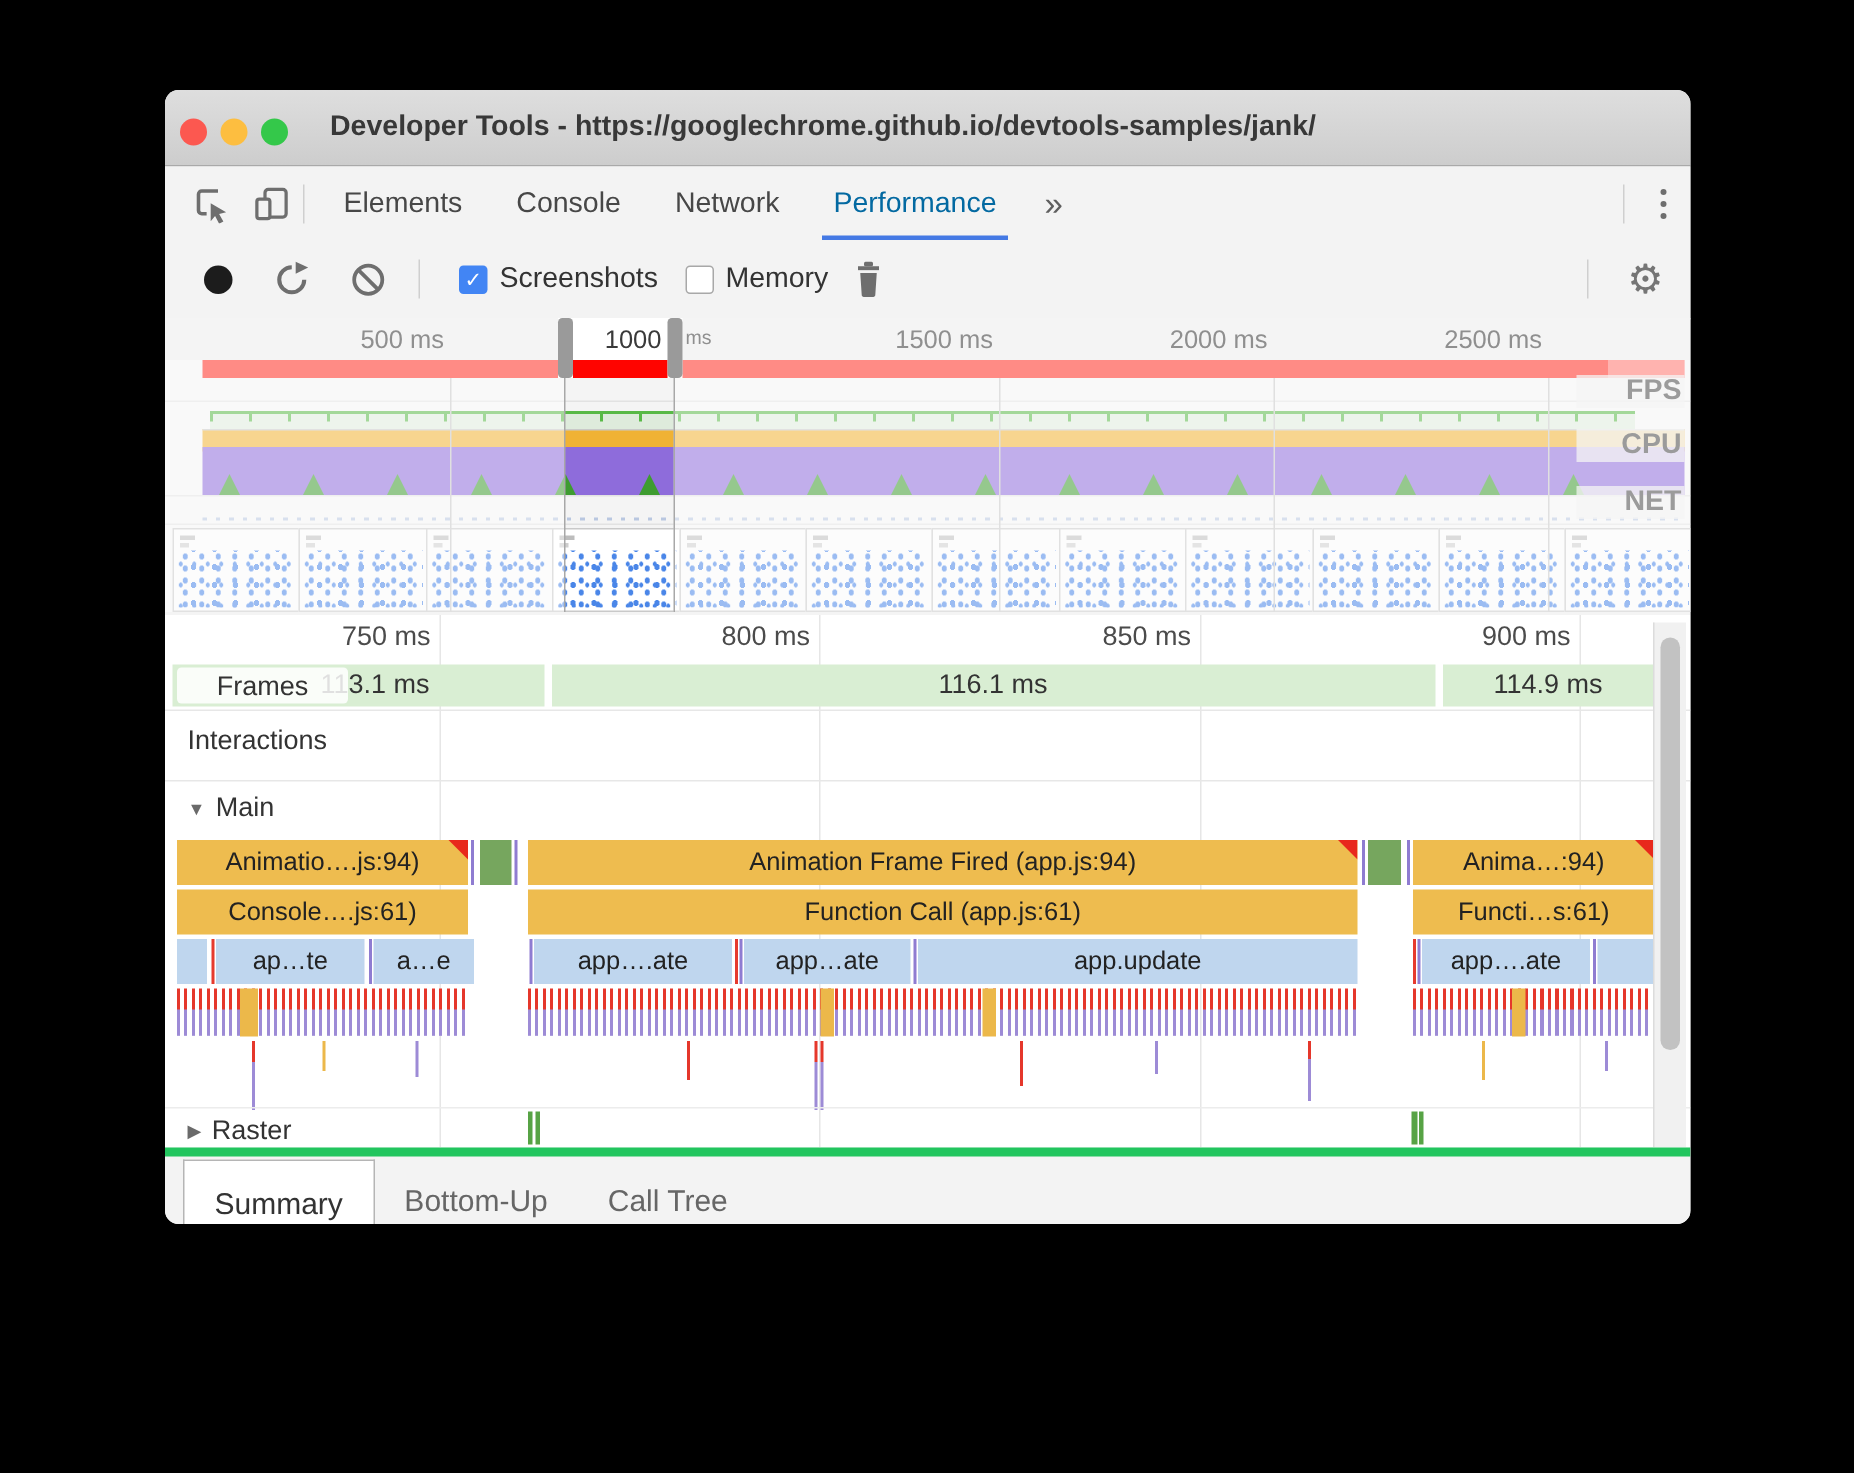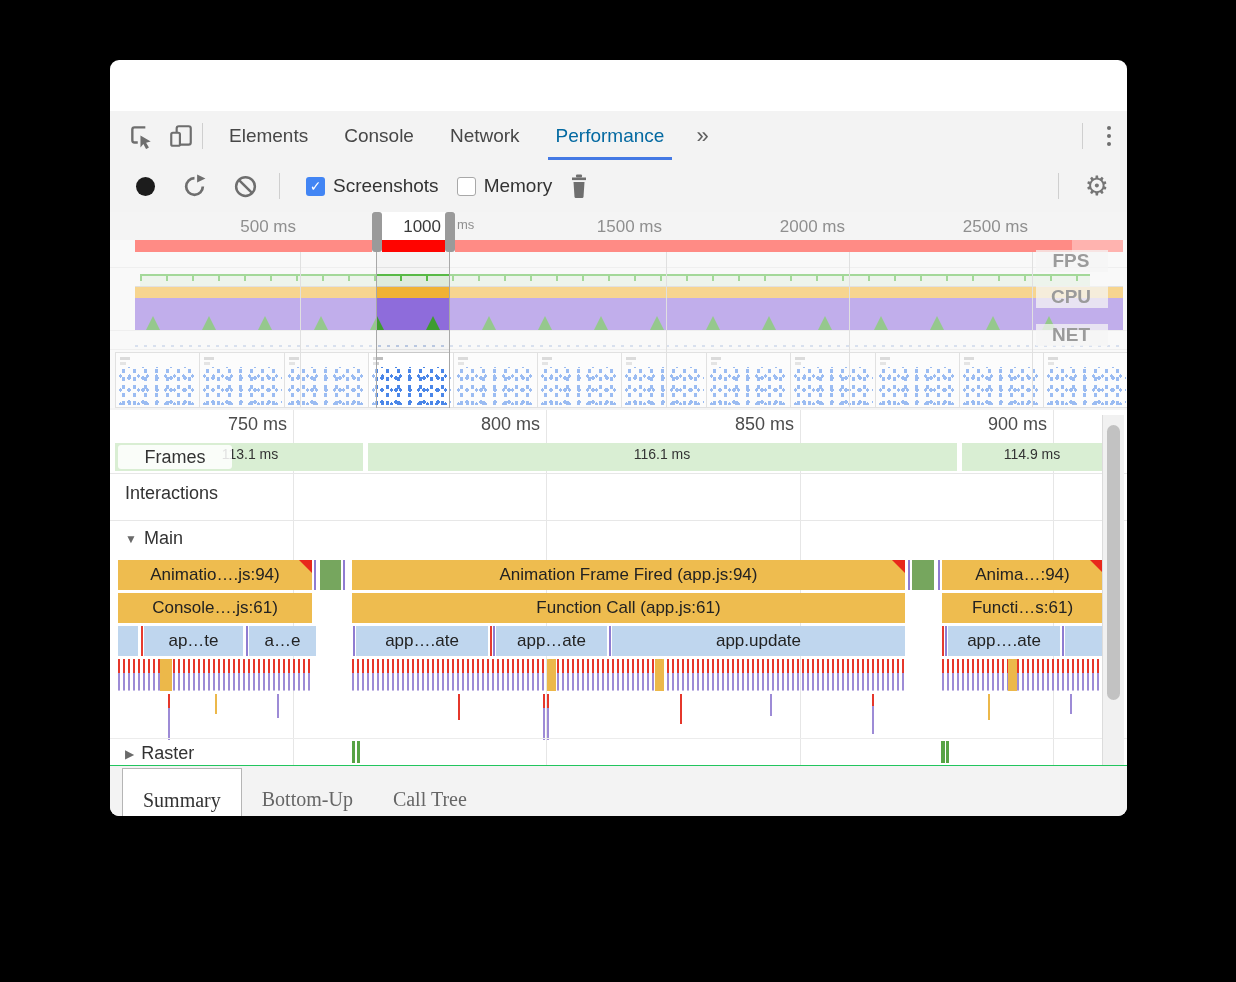--- a/index.html
+++ b/index.html
@@ -45,21 +45,21 @@
   .fpsline{position:absolute;left:30px;width:950px;top:62px;height:2px;background:#58b946;}
   .fpsfill{position:absolute;left:30px;width:950px;top:64px;height:11px;background:rgba(110,190,100,.16);}
   .fpsticks{position:absolute;left:30px;width:950px;top:64px;height:5px;
     background:repeating-linear-gradient(90deg,#58b946 0 2px,transparent 2px 26px);}
   .cpu-top{position:absolute;left:25px;width:988px;top:74px;height:14px;background:#f0b234;border-top:1px solid #c9c9c9;}
   .cpu-mid{position:absolute;left:25px;width:988px;top:86px;height:32px;background:#8e6cdb;}
   .tri{position:absolute;width:0;height:0;border-left:7px solid transparent;border-right:7px solid transparent;
        border-bottom:14px solid #3e9c30;top:104px;}
   .netline{position:absolute;left:25px;width:988px;top:133px;height:2px;
     background:repeating-linear-gradient(90deg,#b9c7e0 0 3px,transparent 3px 9px);}
-  .lane{position:absolute;right:19px;width:70px;text-align:center;font-size:19px;font-weight:bold;
+  .lane{position:absolute;right:4px;width:70px;text-align:right;font-size:19px;font-weight:bold;
         color:#9b9b9b;background:rgba(244,244,244,.75);padding-right:2px;}
   .film{position:absolute;top:140px;height:56px;box-sizing:border-box;background:#fafafa;
         border:1px solid #c9c9c9;overflow:hidden;}
   .film::before{content:"";position:absolute;left:4px;top:4px;width:10px;height:3px;background:#bdbdbd;}
   .film::after{content:"";position:absolute;left:4px;top:9px;width:6px;height:3px;background:#cecece;}
   .speckle{position:absolute;left:2px;right:2px;top:14px;bottom:2px;
     background-image:
       radial-gradient(circle 2px,#4a86e8 95%,transparent 96%),
       radial-gradient(circle 2px,#4a86e8 95%,transparent 96%),
       radial-gradient(circle 1.6px,#4a86e8 95%,transparent 96%);
@@ -70,21 +70,21 @@
   .selred{position:absolute;top:28px;height:12px;background:#ff0400;}
   .handle{position:absolute;top:0;width:10px;height:40px;background:#9a9a9a;border-radius:3px;}
   .guide{position:absolute;top:40px;bottom:2px;width:1px;background:#a8a8a8;}
   .sel-num{position:absolute;top:5px;height:20px;text-align:right;font-size:17px;color:#3a3a3a;overflow:hidden;}
   .sel-unit{position:absolute;top:5px;height:20px;font-size:13px;color:#8f8f8f;}
   
   .flame{position:absolute;left:0;top:350px;width:100%;height:355px;background:#fff;overflow:hidden;}
   .fl-grid{position:absolute;top:0;bottom:0;width:1px;background:#e6e6e6;}
   .fl-label{position:absolute;top:4px;height:20px;width:100px;text-align:right;font-size:18px;color:#4b4b4b;}
   .framebar{position:absolute;top:33px;height:28px;background:#d9eed3;}
-  .frametext{position:absolute;top:36px;height:22px;width:140px;text-align:center;font-size:14px;color:#333;white-space:nowrap;}
+  .frametext{position:absolute;top:36px;height:22px;width:140px;text-align:center;font-size:18px;color:#333;white-space:nowrap;}
   .pill{position:absolute;left:8px;top:35px;width:114px;height:24px;background:rgba(255,255,255,.85);
         border-radius:3px;font-size:18px;color:#333;text-align:center;line-height:24px;}
   .rowhead{position:absolute;left:15px;font-size:18px;color:#333;display:flex;align-items:center;gap:7px;}
   .twist{font-size:12px;color:#6a6a6a;}
   .bar{position:absolute;height:30px;font-size:17px;color:#222;text-align:center;line-height:30px;
        overflow:hidden;white-space:nowrap;box-sizing:border-box;}
   .bar.task{background:#eebc4f;}
   .bar.green{background:#76a65e;}
   .bar.blue{background:#bfd6ee;}
   .bar.sp{background:#8f7cd1;}
@@ -95,30 +95,36 @@
     background:
       repeating-linear-gradient(90deg,#e5372b 0 2px,rgba(255,255,255,0) 2px 5px) top/100% 45% no-repeat,
       repeating-linear-gradient(90deg,#9d8bd6 0 2px,rgba(255,255,255,0) 2px 5px) bottom/100% 58% no-repeat;}
   .yblock{position:absolute;height:32px;background:#ecb84a;}
   .tick{position:absolute;width:2px;}
   .rasterbar{position:absolute;height:22px;background:#57a345;}
   .sb-track{position:absolute;right:3px;top:5px;width:21px;bottom:0;background:#f1f1f1;border-left:1px solid #dcdcdc;}
   .sb-thumb{position:absolute;left:3.5px;width:13px;border-radius:7px;background:#c2c2c2;}
   
   .bottombar{position:absolute;left:0;top:705px;width:100%;height:67px;background:#f3f3f3;
-             border-top:1px solid #22c55e;display:flex;align-items:stretch;padding-left:12px;box-sizing:border-box;font-family:Liberation Serif, serif;}
+             border-top:6px solid #22c55e;display:flex;align-items:stretch;padding-left:12px;box-sizing:border-box;}
   .btab{font-size:20px;color:#666;display:flex;align-items:center;padding:0 20px;}
   .btab.active{background:#fff;border:1px solid #b5b5b5;border-bottom:none;color:#333;margin-top:2px;}
 </style>
 </head>
 <body>
 
 <div class="stage">
   <div class="window">
 
+    <div class="titlebar">
+      <div class="tl" style="left: 10px; background: rgb(252, 88, 80);"></div>
+      <div class="tl" style="left: 37px; background: rgb(253, 190, 64);"></div>
+      <div class="tl" style="left: 64px; background: rgb(52, 200, 74);"></div>
+      <div class="title">Developer Tools - https://googlechrome.github.io/devtools-samples/jank/</div>
+    </div>
 
     <div class="tabbar">
       <span class="ico" style="margin-left:18px;">
         <svg width="26" height="26" viewBox="0 0 24 24">
             <path d="M16 4 H6 a2 2 0 0 0 -2 2 V16 a2 2 0 0 0 2 2 H9" fill="none" stroke="#6e6e6e" stroke-width="2.2"></path>
             <path d="M11.5 11.5 l9.5 5.6 -4.3 1.1 2.6 4.5 -2.6 1.4 -2.5 -4.7 -2.7 3.2 z" fill="#6e6e6e"></path>
           </svg>
       </span>
       <span class="ico" style="margin-left:14px;">
         <svg width="26" height="26" viewBox="0 0 24 24">

